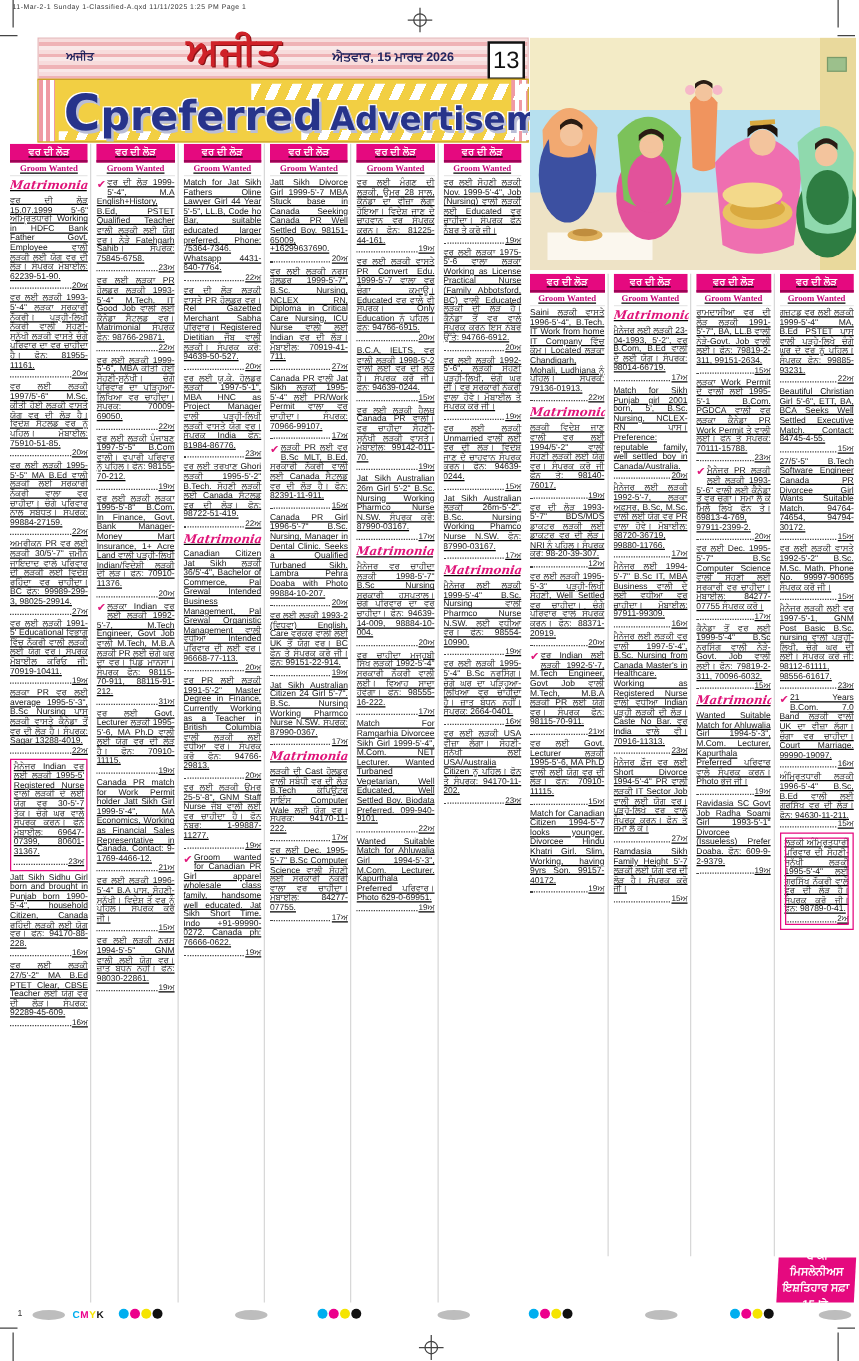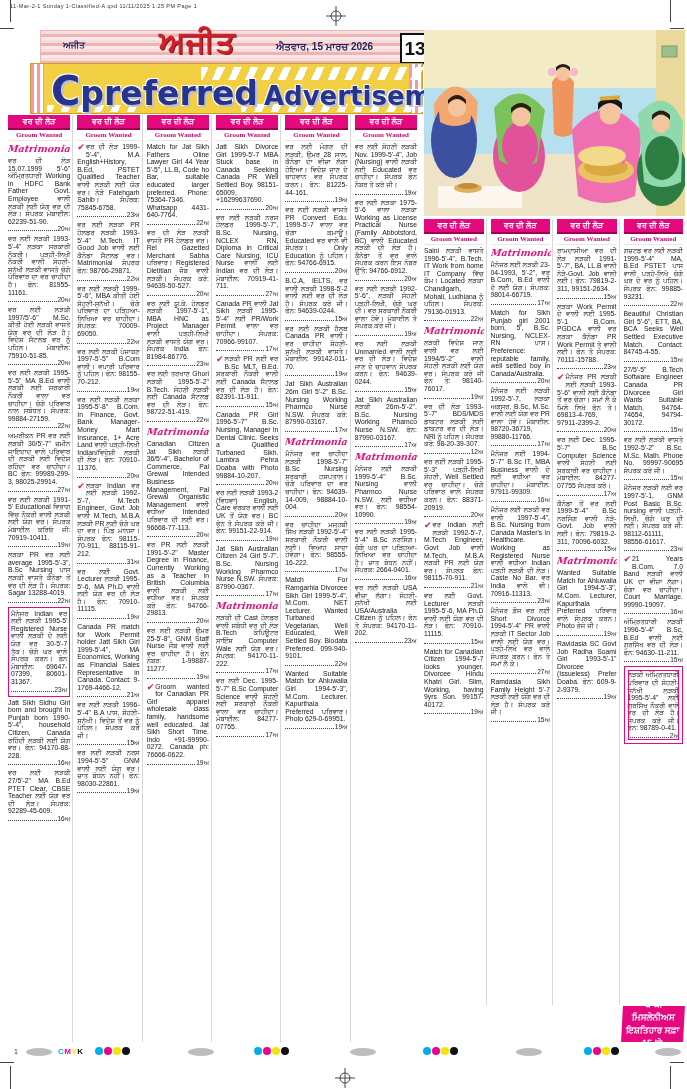--- a/index.html
+++ b/index.html
@@ -5,27 +5,27 @@
   html,body{margin:0;padding:0;background:#ffffff;}
   .page{position:relative;width:687px;height:1089px;background:#fff;overflow:hidden;
         font-family:"Liberation Sans",sans-serif;}
   
   .slug{position:absolute;left:10px;top:3px;font-size:5.5px;color:#333;letter-spacing:.4px;white-space:nowrap;}
   .cropline{position:absolute;background:#444;}
   .regtarget{position:absolute;}
   
   .masthead{position:absolute;left:30px;top:30px;width:391px;height:33px;
     background:repeating-linear-gradient(180deg,#f7dcdc 0 3px,#efb3b6 3px 6px,#f9e8e8 6px 9px);
-    border:1px solid #e6b9bb;margin-left:10px;}
+    border:1px solid #e6b9bb;}
   .mast-small{position:absolute;left:22px;top:9px;font-size:9px;font-weight:bold;color:#23255e;}
   .mast-title{position:absolute;left:118px;top:-6px;font-size:30px;font-weight:bold;color:#cf2128;
     text-shadow:1px 1px 0 #8c1216;letter-spacing:1px;}
   .mast-date{position:absolute;left:235px;top:10px;font-size:10px;font-weight:bold;color:#23255e;text-align:right;}
   .pagenum{position:absolute;right:2px;top:2px;width:26px;height:27px;background:#fff;border:2px solid #111;
-    font-size:19px;font-weight:bold;color:#111;text-align:center;line-height:27px;}
+    font-size:19px;font-weight:normal;color:#111;text-align:center;line-height:27px;}
   
   .cbanner{position:absolute;left:30px;top:63px;width:391px;height:49px;background:#f2cf43;
     border:1px solid #c9a227;}
   .cbanner .edge{position:absolute;top:0;width:13px;height:100%;
     background:repeating-linear-gradient(90deg,#ef9aa4 0 3px,#fff 3px 6px);}
   .cbanner .edge.left{left:0;} .cbanner .edge.right{right:0;}
   .stripes{position:absolute;background:repeating-linear-gradient(115deg,#fff 0 7px,rgba(255,255,255,0) 7px 15px);}
   .st1{left:170px;top:3px;width:230px;height:13px;}
   .st2{left:210px;top:40px;width:190px;height:8px;}
   .st3{left:16px;top:41px;width:90px;height:7px;}
@@ -33,21 +33,21 @@
     font-weight:bold;color:#27348b;white-space:nowrap;}
   .ctext .w1{font-size:33px;letter-spacing:0px;text-shadow:2px 2px 0 #b9bdd6,-1px -1px 0 #fff,1px -1px 0 #fff,-1px 1px 0 #fff;}
   .ctext .w1 b{font-size:40px;}
   .ctext .w2{font-size:26px;margin-left:6px;text-shadow:2px 2px 0 #b9bdd6,-1px -1px 0 #fff,1px -1px 0 #fff,-1px 1px 0 #fff;}
   
   .photo{position:absolute;left:424px;top:30px;width:261px;height:186px;overflow:hidden;}
   
   .zone{position:absolute;display:flex;}
   .zone-left{left:8px;top:115px;width:411px;height:927px;gap:4px;}
   .zone-right{left:424px;top:219px;width:261px;height:786px;gap:4px;}
-  .column{flex:1 1 0;overflow:hidden;border-right:1px solid #d8d8d8;padding-right:2px;min-width:0;}
+  .column{flex:1 1 0;overflow:hidden;border-right:1px solid #d8d8d8;padding-right:2px;min-width:0;text-decoration:underline;}
   .column:last-child{border-right:none;}
   .colhead{height:13px;background:#e5097f;border-bottom:2px solid #9c0355;color:#fff;
     font-weight:bold;font-size:8px;text-align:center;line-height:13px;overflow:hidden;white-space:nowrap;}
   .colhead-en{font-family:"Liberation Serif",serif;font-weight:bold;color:#c4087a;font-size:7px;
     text-align:center;margin:1px 0 2px;border-bottom:1px solid #e8e8e8;padding-bottom:1px;}
   .ad{font-size:6.8px;line-height:7.6px;color:#141414;text-align:justify;word-break:break-word;}
   .ad .check{color:#e0157a;font-size:9px;float:left;margin-right:1px;line-height:8px;}
   .codeline{display:flex;align-items:flex-end;height:8px;margin:0 0 2px;}
   .codeline .dots{flex:1;border-bottom:1.4px dotted #444;margin-bottom:2px;}
   .codeline .codeval{font-size:6.5px;color:#222;padding-left:1px;line-height:8px;}

